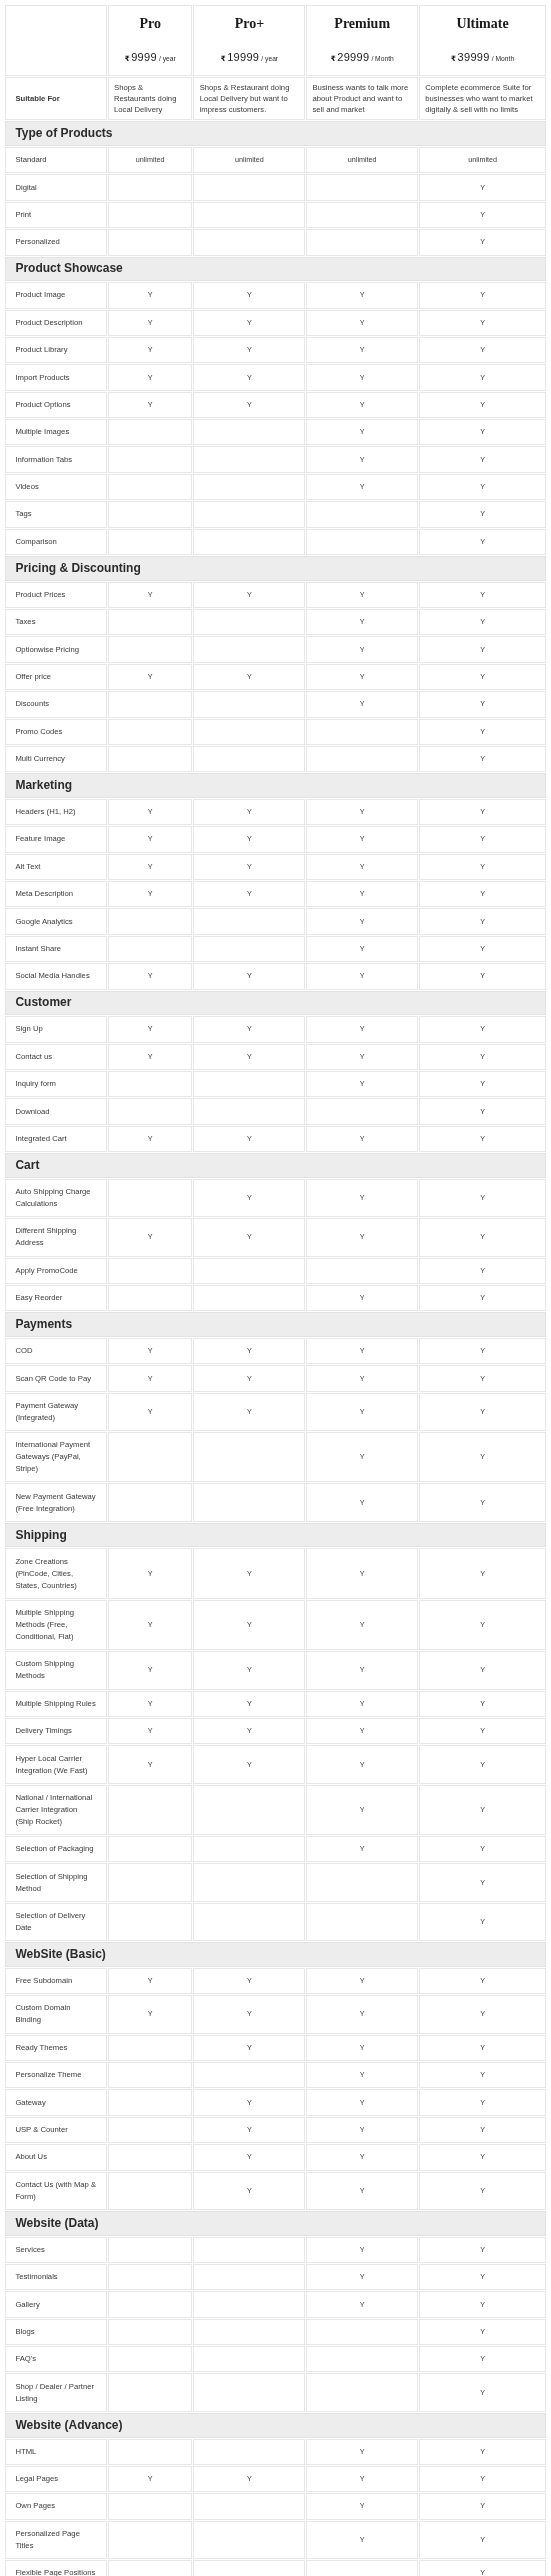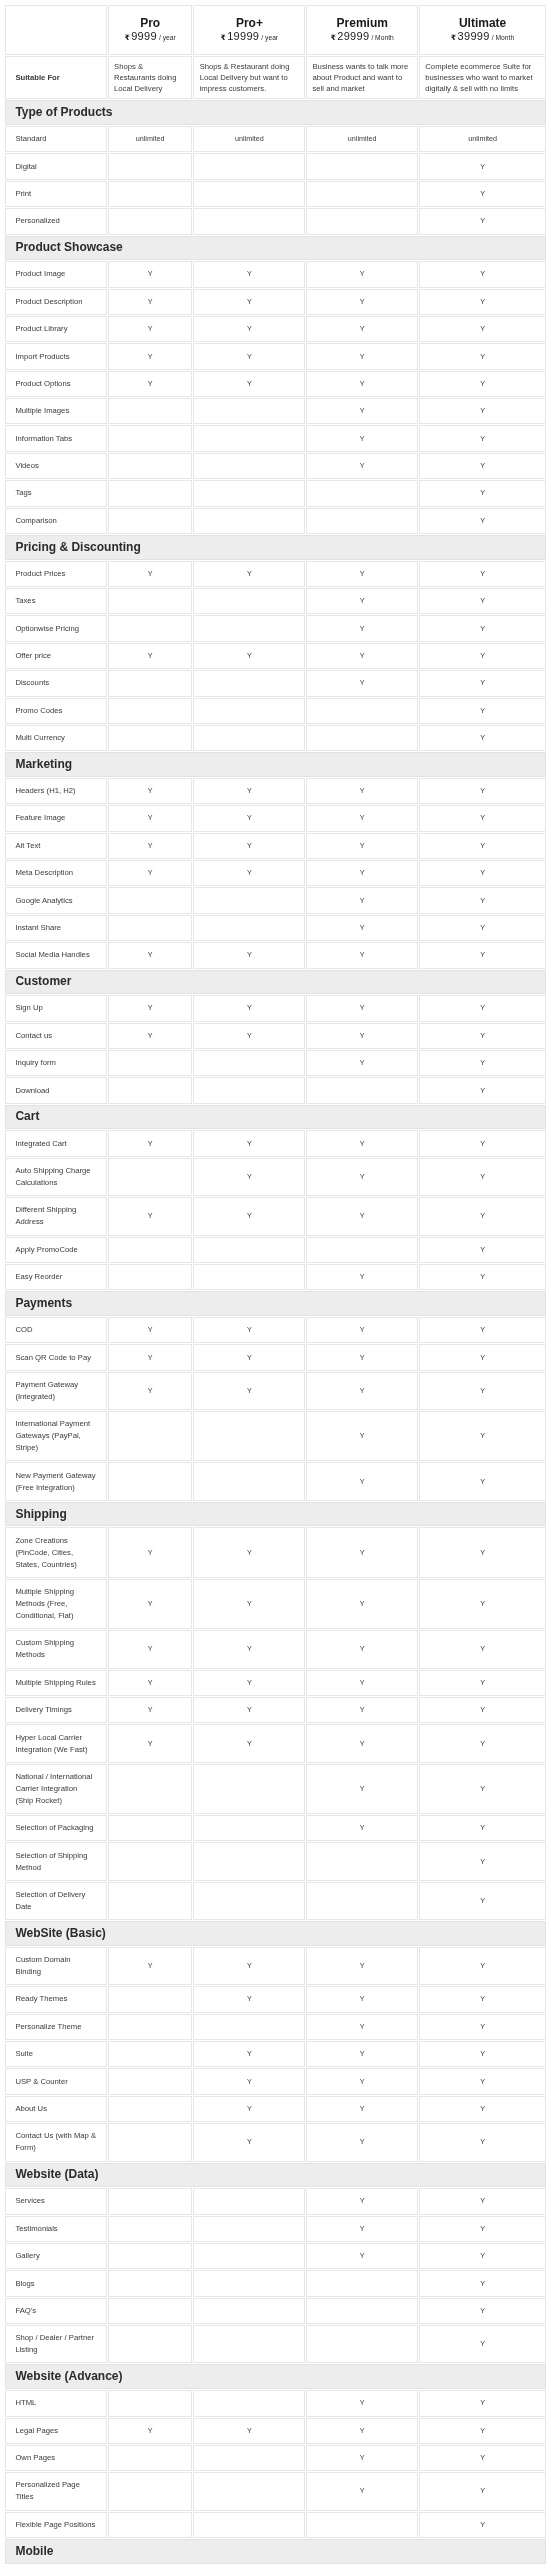--- a/index.html
+++ b/index.html
@@ -45,24 +45,25 @@
     line-height:9.3px;
   }
   td.plan-cell{
     text-align:center;
     padding:10.3px 4.1px 12.4px 4.1px;
   }
   td.corner-cell{
     background:#fff;
   }
   .plan-name{
-    font-size:12px;
+    font-size:14px;
     font-weight:bold;
     color:#1a1a1a;
-    margin-bottom:0;
+    margin-bottom:19px;
+    font-family:Liberation Serif, serif;
   }
   .plan-price{white-space:nowrap;}
   .plan-price .cur{
     font-size:7.2px;
     font-weight:bold;
     color:#1a1a1a;
     margin-right:1.5px;
   }
   .plan-price .amt{
     font-size:11px;
@@ -360,30 +361,30 @@
           <td class="value-cell">Y</td>
         </tr>
         <tr>
           <td class="label-cell">Download</td>
           <td class="value-cell"></td>
           <td class="value-cell"></td>
           <td class="value-cell"></td>
           <td class="value-cell">Y</td>
         </tr>
         <tr>
+          <td class="label-cell">Integrated Cart</td>
+          <td class="value-cell">Y</td>
+          <td class="value-cell">Y</td>
+          <td class="value-cell">Y</td>
+          <td class="value-cell">Y</td>
+        </tr>
+        <tr>
           <td class="section-cell" colspan="5">Cart</td>
         </tr>
         <tr>
-          <td class="label-cell">Integrated Cart</td>
-          <td class="value-cell">Y</td>
-          <td class="value-cell">Y</td>
-          <td class="value-cell">Y</td>
-          <td class="value-cell">Y</td>
-        </tr>
-        <tr>
           <td class="label-cell">Auto Shipping Charge Calculations</td>
           <td class="value-cell"></td>
           <td class="value-cell">Y</td>
           <td class="value-cell">Y</td>
           <td class="value-cell">Y</td>
         </tr>
         <tr>
           <td class="label-cell">Different Shipping Address</td>
           <td class="value-cell">Y</td>
           <td class="value-cell">Y</td>
@@ -512,20 +513,27 @@
           <td class="label-cell">Selection of Delivery Date</td>
           <td class="value-cell"></td>
           <td class="value-cell"></td>
           <td class="value-cell"></td>
           <td class="value-cell">Y</td>
         </tr>
         <tr>
           <td class="section-cell" colspan="5">WebSite (Basic)</td>
         </tr>
         <tr>
+          <td class="label-cell">Free Subdomain</td>
+          <td class="value-cell">Y</td>
+          <td class="value-cell">Y</td>
+          <td class="value-cell">Y</td>
+          <td class="value-cell">Y</td>
+        </tr>
+        <tr>
           <td class="label-cell">Custom Domain Binding</td>
           <td class="value-cell">Y</td>
           <td class="value-cell">Y</td>
           <td class="value-cell">Y</td>
           <td class="value-cell">Y</td>
         </tr>
         <tr>
           <td class="label-cell">Ready Themes</td>
           <td class="value-cell"></td>
           <td class="value-cell">Y</td>
@@ -533,21 +541,21 @@
           <td class="value-cell">Y</td>
         </tr>
         <tr>
           <td class="label-cell">Personalize Theme</td>
           <td class="value-cell"></td>
           <td class="value-cell"></td>
           <td class="value-cell">Y</td>
           <td class="value-cell">Y</td>
         </tr>
         <tr>
-          <td class="label-cell">Suite</td>
+          <td class="label-cell">Gateway</td>
           <td class="value-cell"></td>
           <td class="value-cell">Y</td>
           <td class="value-cell">Y</td>
           <td class="value-cell">Y</td>
         </tr>
         <tr>
           <td class="label-cell">USP &amp; Counter</td>
           <td class="value-cell"></td>
           <td class="value-cell">Y</td>
           <td class="value-cell">Y</td>

